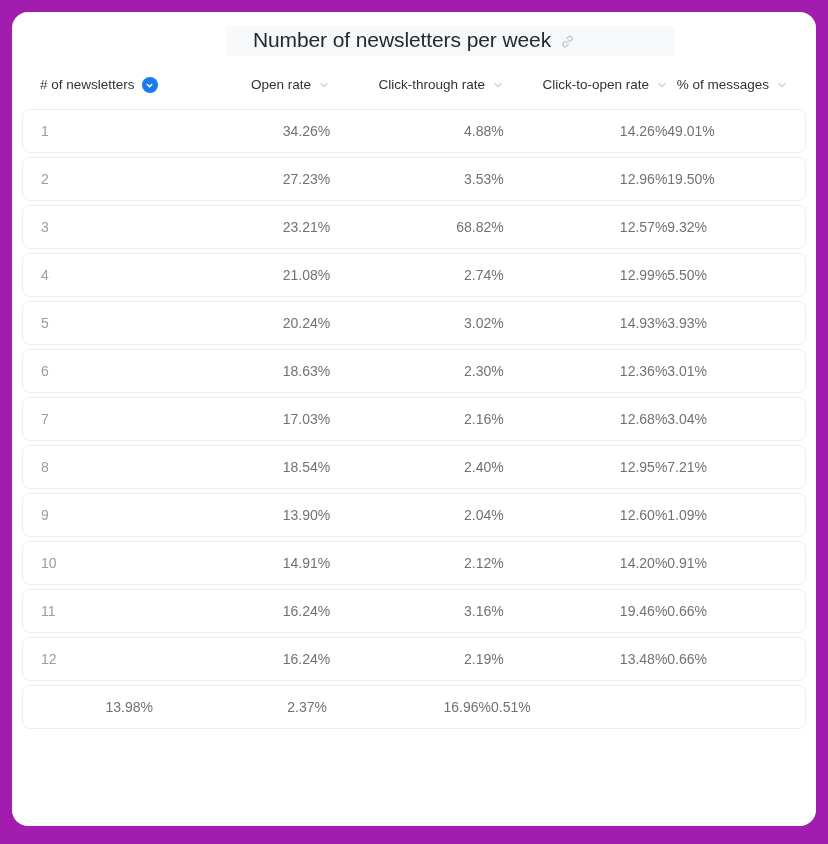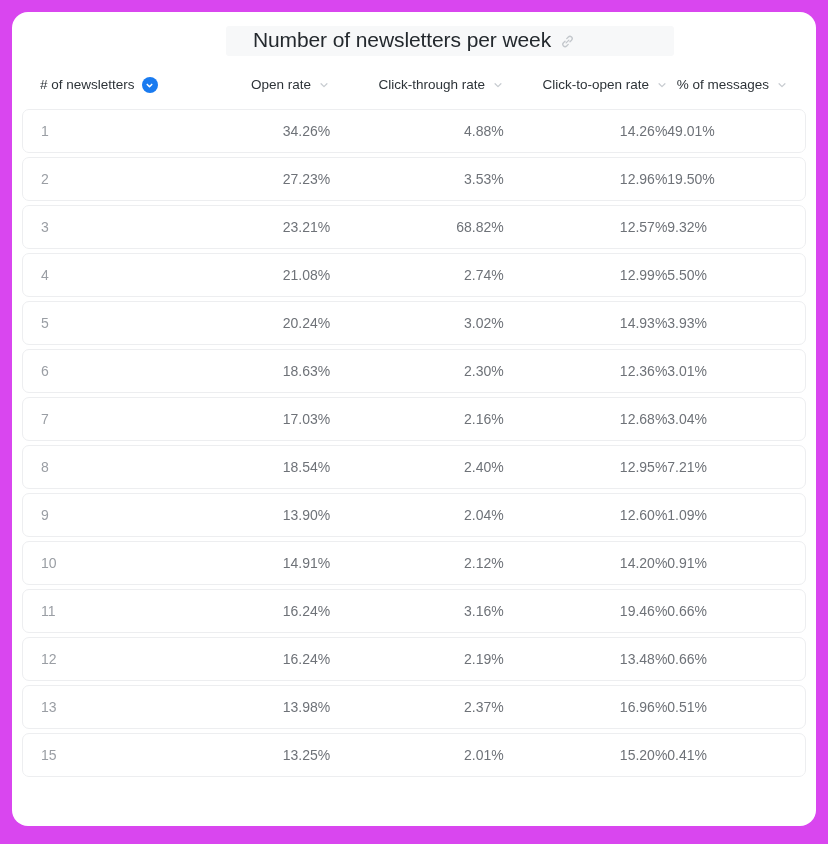--- a/index.html
+++ b/index.html
@@ -9,21 +9,21 @@
     height: 844px;
     background: #000000;
     font-family: "Liberation Sans", sans-serif;
     -webkit-font-smoothing: antialiased;
   }
 
   .screen {
     position: relative;
     width: 828px;
     height: 844px;
-    background: #d946ef;
+    background: #a21caf;
     overflow: hidden;
   }
 
   
   .page-card {
     position: absolute;
     left: 12px;
     top: 12px;
     width: 804px;
     height: 814px;
@@ -299,30 +299,22 @@
             <div class="td c4">0.66%</div>
           </div>
           <div class="row">
             <div class="td c0">12</div>
             <div class="td c1">16.24%</div>
             <div class="td c2">2.19%</div>
             <div class="td c3">13.48%</div>
             <div class="td c4">0.66%</div>
           </div>
           <div class="row">
-            <div class="td c0">13</div>
             <div class="td c1">13.98%</div>
             <div class="td c2">2.37%</div>
             <div class="td c3">16.96%</div>
             <div class="td c4">0.51%</div>
           </div>
-          <div class="row">
-            <div class="td c0">15</div>
-            <div class="td c1">13.25%</div>
-            <div class="td c2">2.01%</div>
-            <div class="td c3">15.20%</div>
-            <div class="td c4">0.41%</div>
-          </div>
         </div>
 
     </div>
   </div>
 </div>
 
 </body></html>

